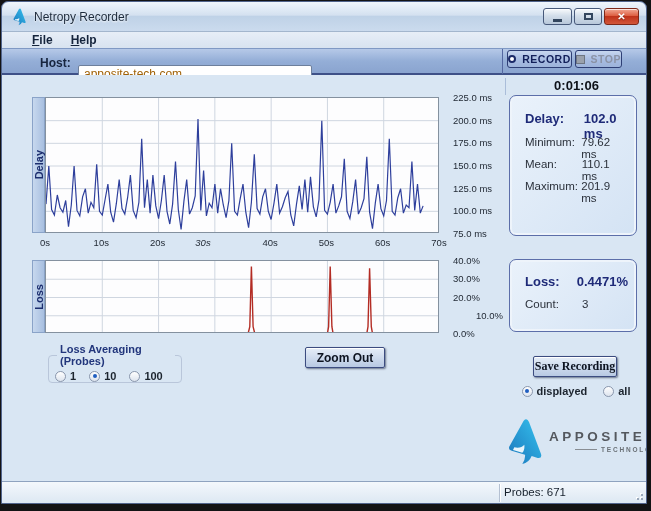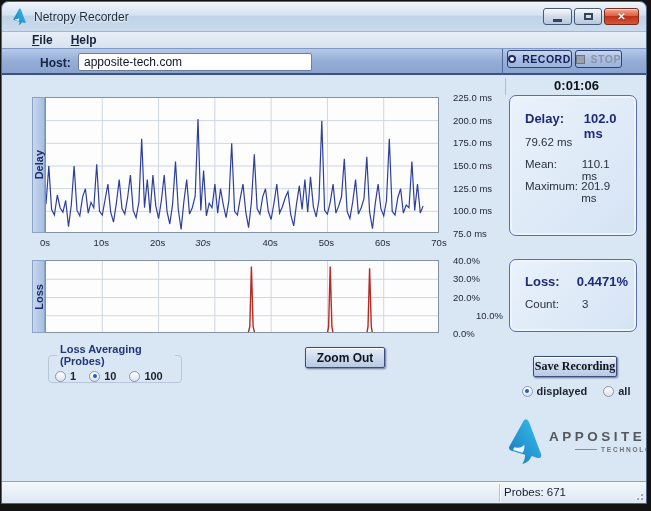--- a/index.html
+++ b/index.html
@@ -23,21 +23,21 @@
 
   
   .menubar { position:absolute; left:0; top:30px; right:0; height:16px; background:linear-gradient(#e7eef7,#d8e3f0); padding-left:26px; display:flex; gap:10px; align-items:center; }
   .menu-item { font-size:12px; font-weight:600; color:#15243c; padding:0 4px; }
   .menu-item::first-letter { text-decoration:underline; }
 
   
   .toolbar { position:absolute; left:0; top:46px; right:0; height:27px;
              background:linear-gradient(#b6c9e8, #94aed7 50%, #8aa4cf); border-top:1px solid #8099c4; border-bottom:2px solid #3e5087; }
   .host-label { position:absolute; left:38px; top:7px; font-size:12px; font-weight:600; color:#17253f; }
-  .host-input { position:absolute; left:76px; top:4px; width:234px; height:18px; border:1px solid #6d7f9c; border-radius:2px; background:#fff; font:12px "Liberation Sans", sans-serif; padding:0 5px; color:#0f172a; }
+  .host-input { position:absolute; left:76px; top:16px; width:234px; height:18px; border:1px solid #6d7f9c; border-radius:2px; background:#fff; font:12px "Liberation Sans", sans-serif; padding:0 5px; color:#a16207; }
   .tb-sep { position:absolute; left:500px; top:0; width:1px; height:25px; background:#5468a0; }
   .tb-btn { position:absolute; top:1px; height:18px; display:flex; align-items:center; justify-content:center; gap:6px;
             background:linear-gradient(#c8d7ef, #a9bde2 50%, #9db3da); border:1px solid #2e3f75; border-radius:3px;
             font-size:10.5px; font-weight:bold; letter-spacing:.5px; }
   .tb-btn.record { left:505px; width:65px; color:#13205a; }
   .tb-btn.stop   { left:573px; width:47px; color:#8b93a6; }
   .rec-icon { width:8px; height:8px; border:2.5px solid #1b2a68; border-radius:50%; background:#fff; }
   .stop-icon { width:9px; height:9px; background:#9aa1ac; border:1px solid #6e7682; }
 
   
@@ -227,20 +227,21 @@
     </fieldset>
 
     <button class="btn btn-zoom-out">Zoom Out</button>
 
     <div class="stat-box box-delay">
       <div class="srow head" style="top:15px;">
         <span class="lbl">Delay:</span>
         <span class="val" style="margin-left:13px;">102.0 ms</span>
       </div>
       <div class="srow" style="top:40px;">
+        <span class="lbl">Minimum:</span>
         <span class="val">79.62 ms</span>
       </div>
       <div class="srow" style="top:62px;">
         <span class="lbl">Mean:</span>
         <span class="val">110.1 ms</span>
       </div>
       <div class="srow" style="top:84px;">
         <span class="lbl">Maximum:</span>
         <span class="val">201.9 ms</span>
       </div>

